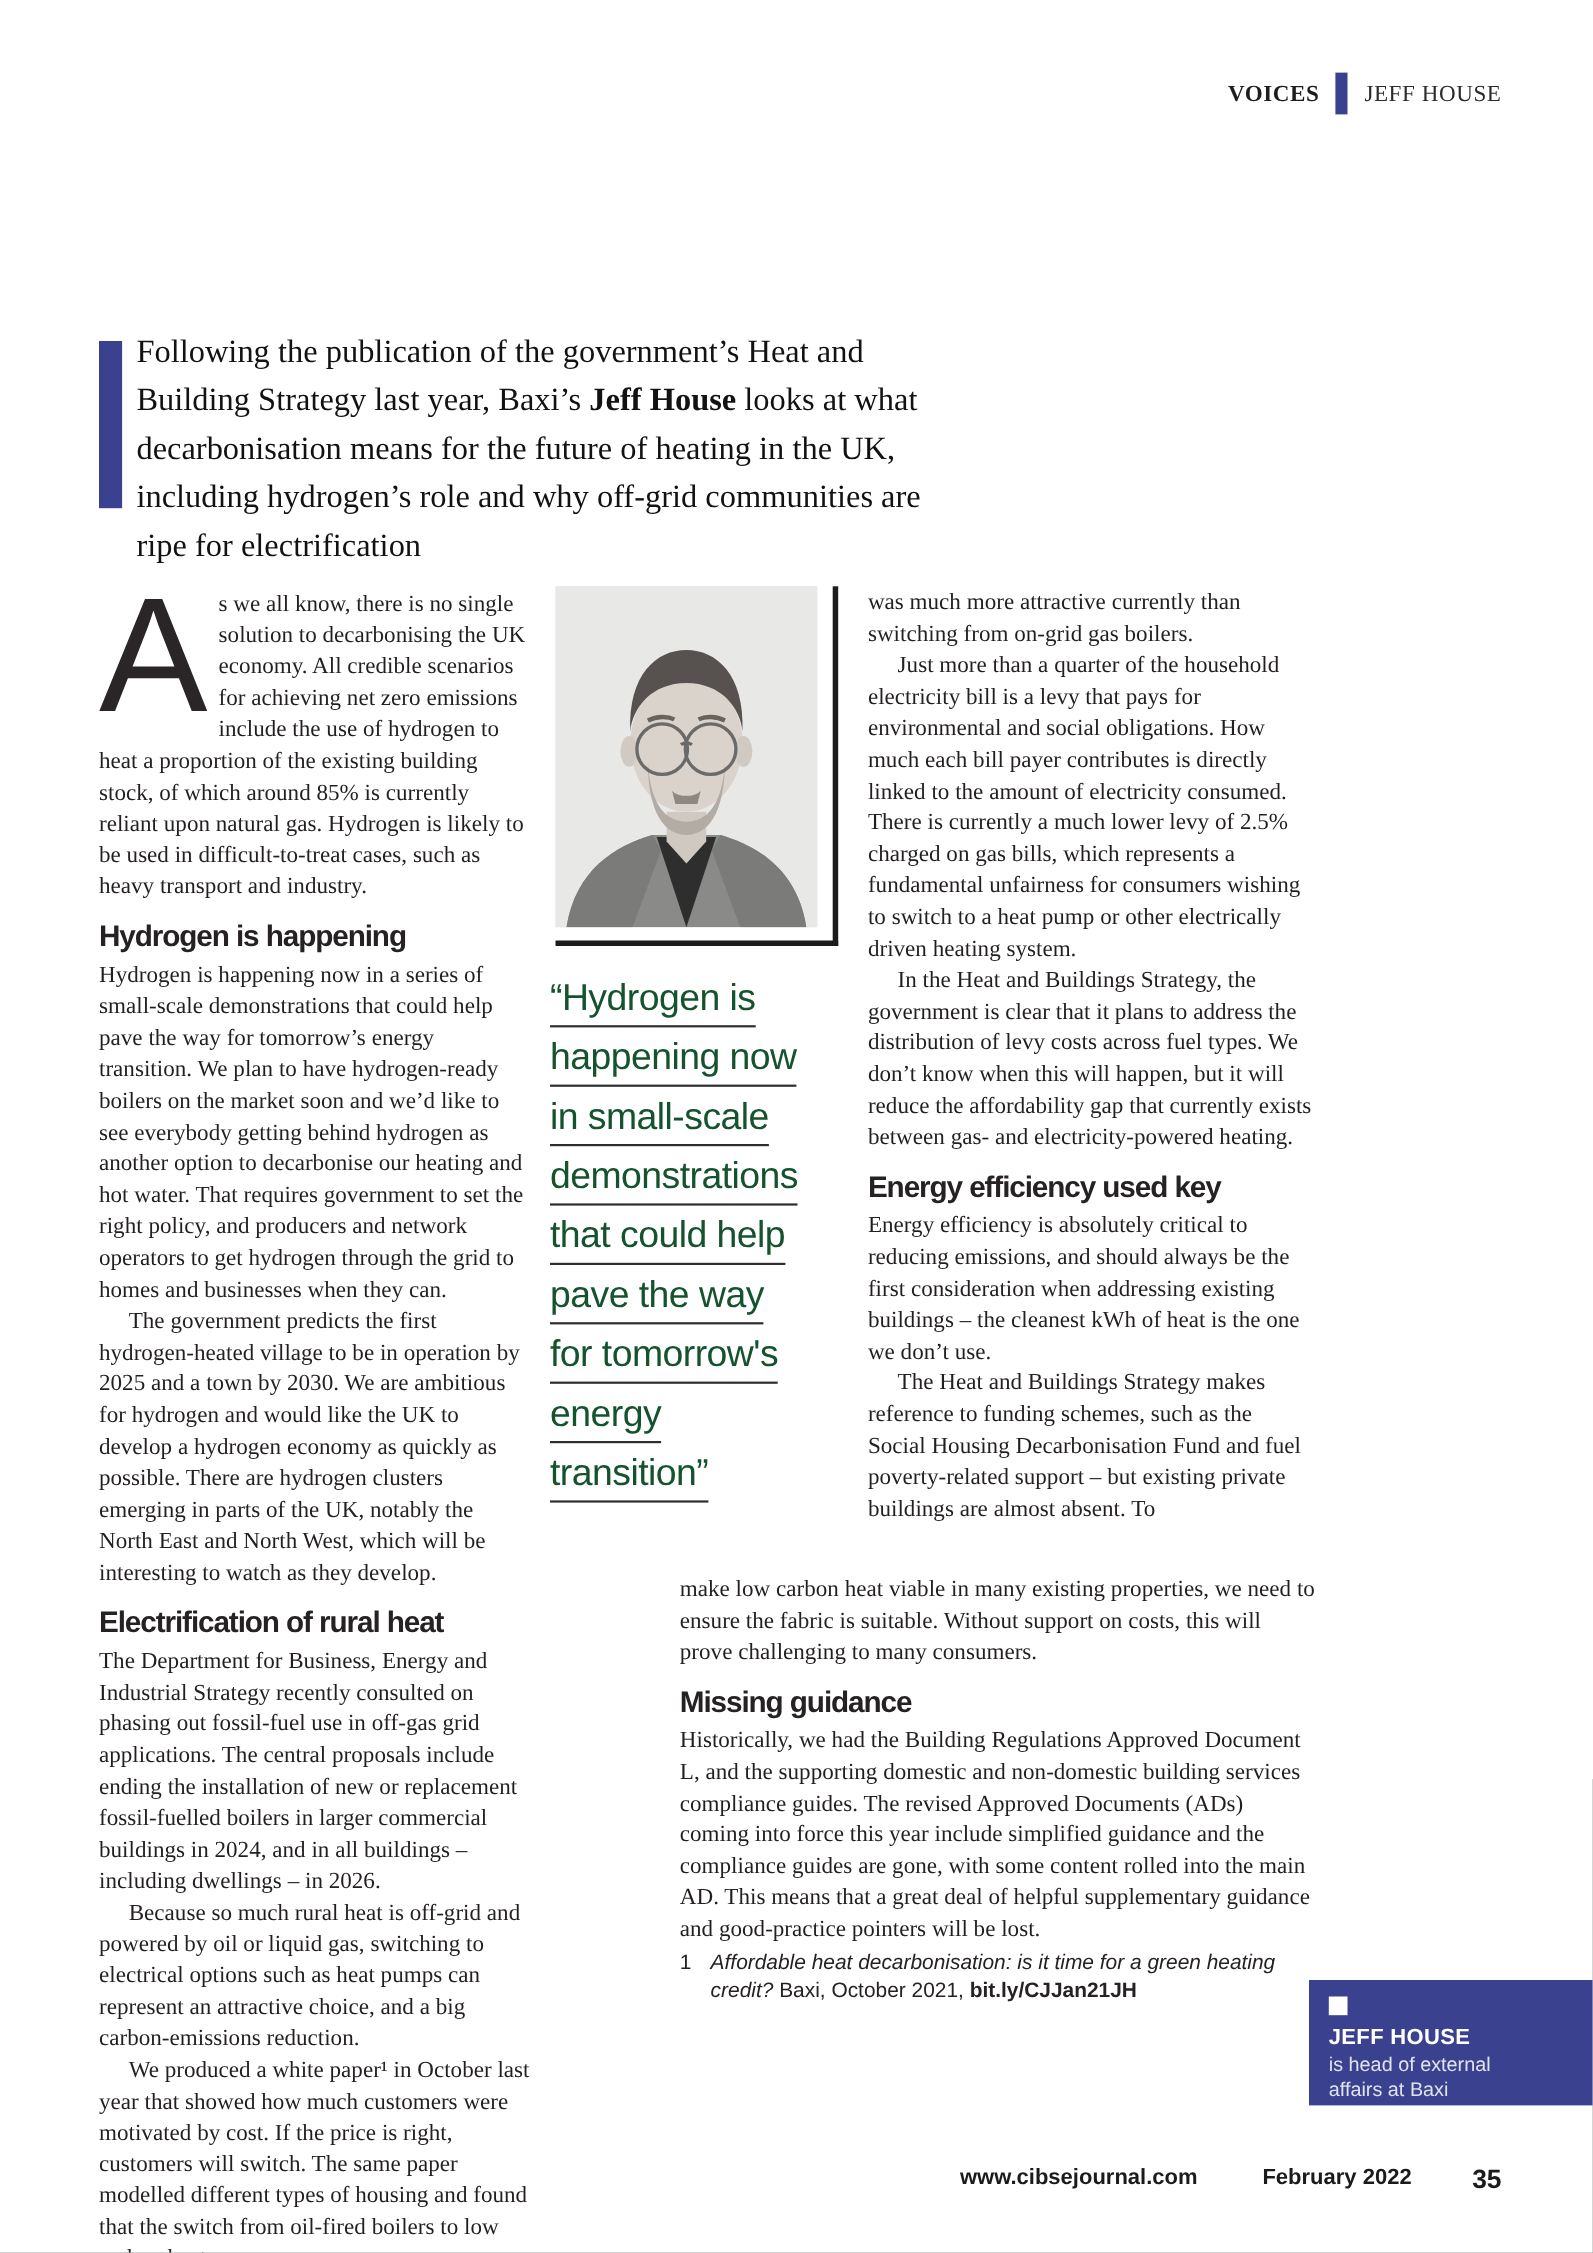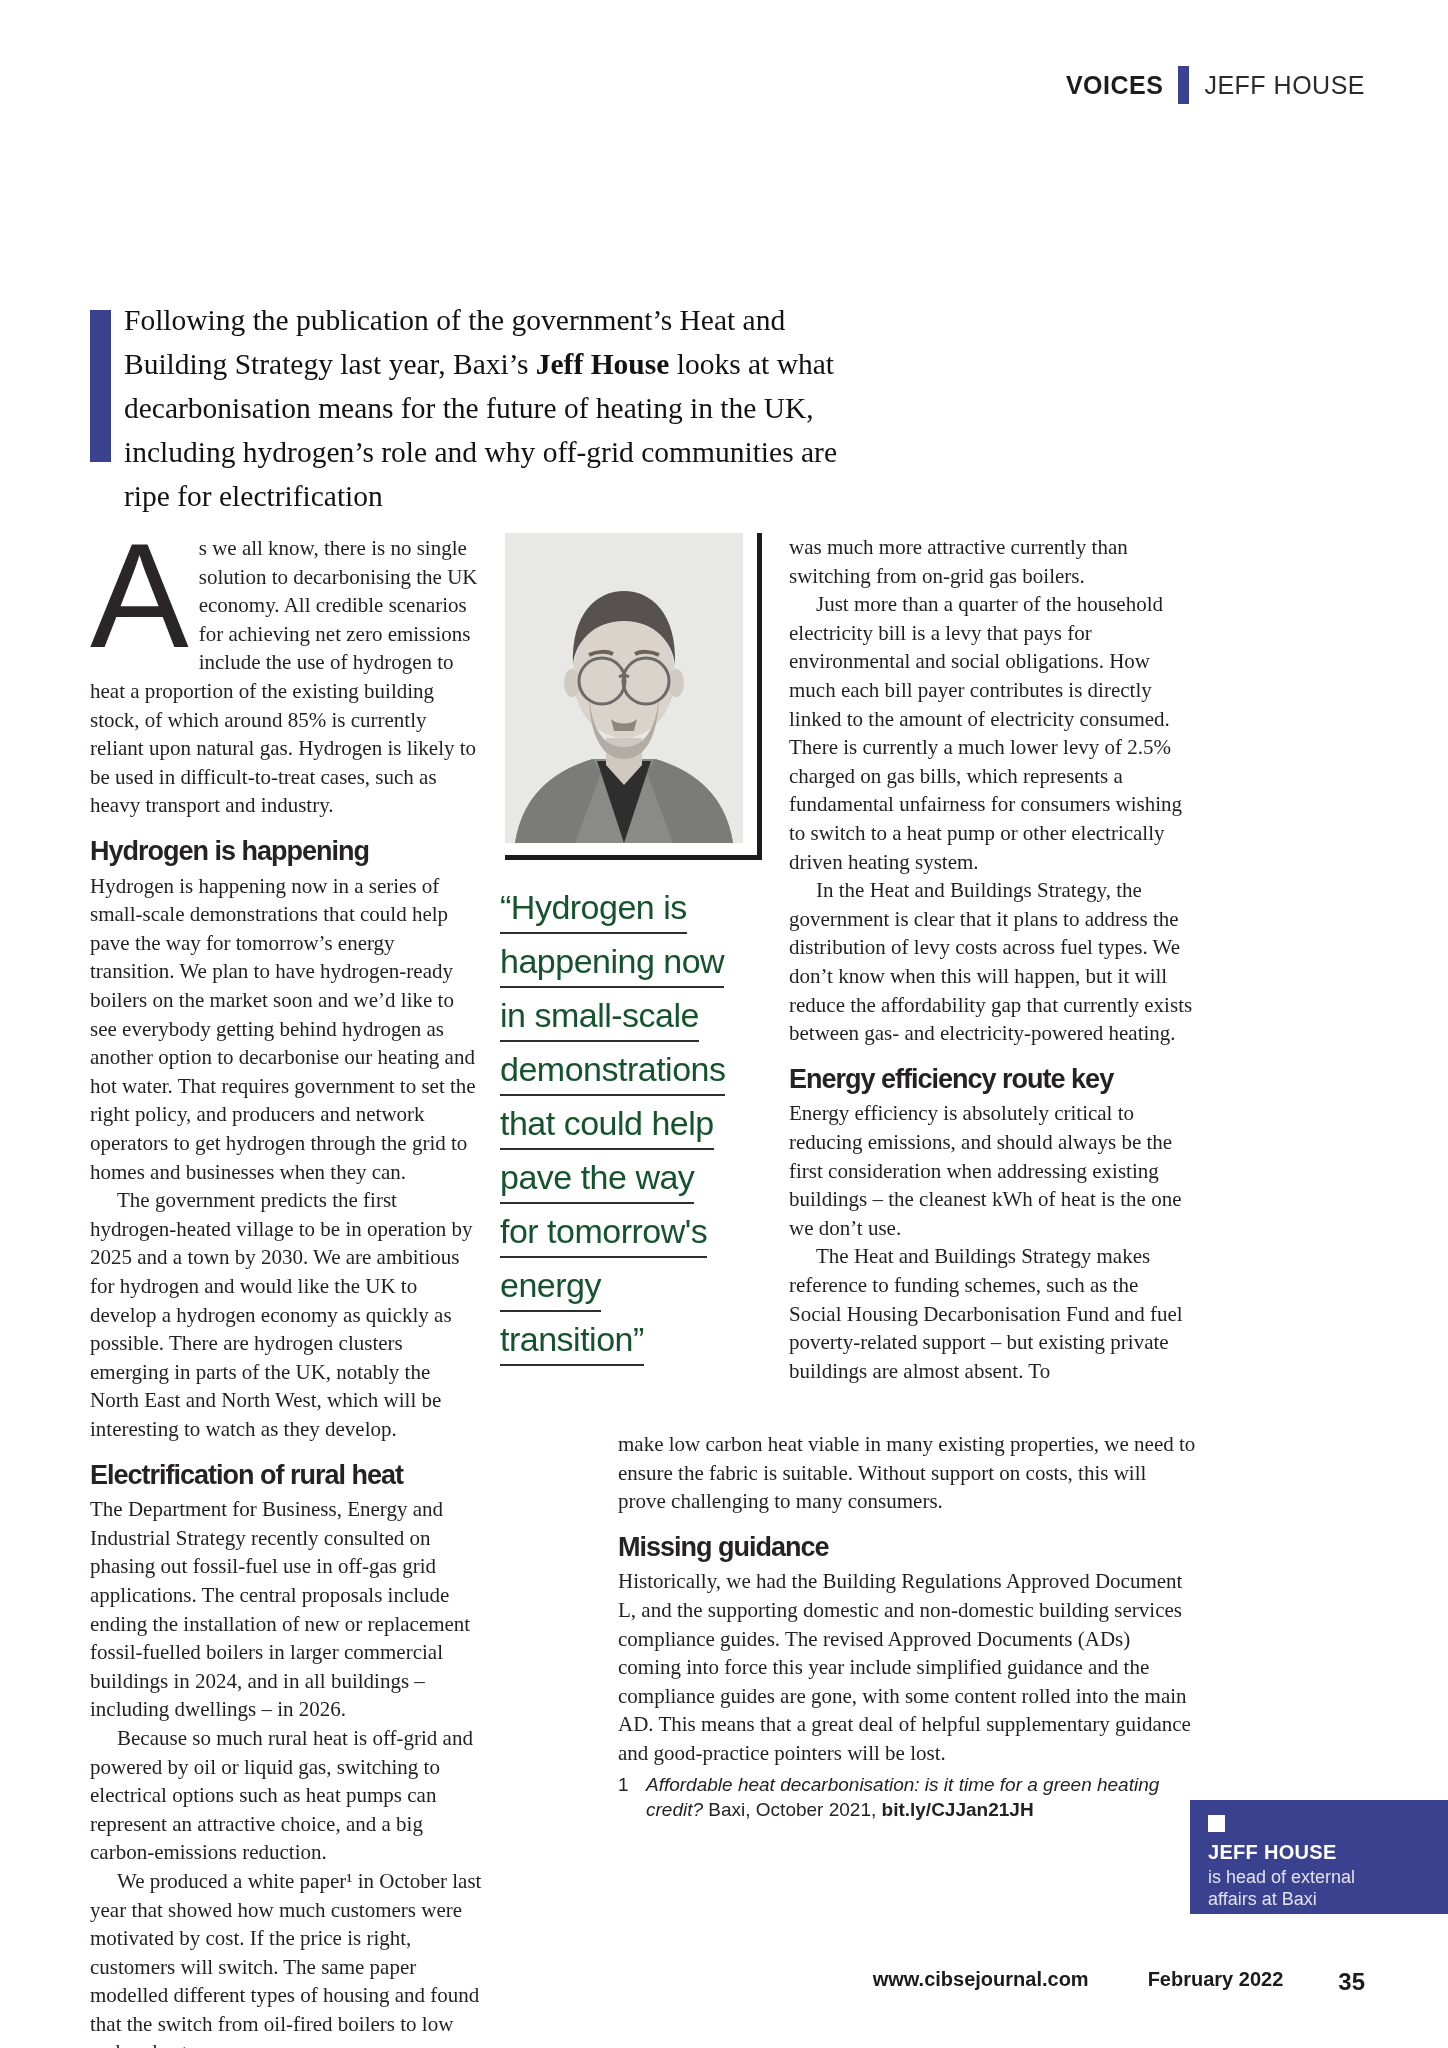--- a/index.html
+++ b/index.html
@@ -12,22 +12,22 @@
     width:1448px;height:2048px;
     background:#ffffff;
     overflow:hidden;
     font-family:"Liberation Serif", serif;
     color:var(--ink);
   }
   
   .kicker{
     position:absolute;top:66px;right:83px;
     display:flex;align-items:center;
-    font-family:Liberation Sans, sans-serif;
-    font-size:25px;
+    font-family:Liberation Serif, serif;
+    font-size:21px;
   }
   .kicker .section{font-weight:700;letter-spacing:.5px;color:#1d1d1d;}
   .kicker .bar{width:11px;height:38px;background:var(--blue);margin:0 15px;}
   .kicker .author{font-weight:400;color:#2b2b2b;letter-spacing:.5px;}
   
   .title{
     position:absolute;left:88px;top:142px;width:1100px;
     font-family:"Liberation Sans", sans-serif;
     font-weight:800;font-size:92px;letter-spacing:-4.5px;
     color:#272324;line-height:1.0;
@@ -182,21 +182,21 @@
     <div class="line">pave the way</div>
     <div class="line">for tomorrow's</div>
     <div class="line">energy</div>
     <div class="line">transition”</div>
   </div>
 
   <div class="col col3">
     <p>was much more attractive currently than switching from on-grid gas boilers.</p>
     <p class="ind">Just more than a quarter of the household electricity bill is a levy that pays for environmental and social obligations. How much each bill payer contributes is directly linked to the amount of electricity consumed. There is currently a much lower levy of 2.5% charged on gas bills, which represents a fundamental unfairness for consumers wishing to switch to a heat pump or other electrically driven heating system.</p>
     <p class="ind">In the Heat and Buildings Strategy, the government is clear that it plans to address the distribution of levy costs across fuel types. We don’t know when this will happen, but it will reduce the affordability gap that currently exists between gas- and electricity-powered heating.</p>
-    <h3 class="bodyhead">Energy efficiency route key</h3>
+    <h3 class="bodyhead">Energy efficiency used key</h3>
     <p>Energy efficiency is absolutely critical to reducing emissions, and should always be the first consideration when addressing existing buildings – the cleanest kWh of heat is the one we don’t use.</p>
     <p class="ind">The Heat and Buildings Strategy makes reference to funding schemes, such as the Social Housing Decarbonisation Fund and fuel poverty-related support – but existing private buildings are almost absent. To</p>
   </div>
 
   <div class="col colbottom">
     <p>make low carbon heat viable in many existing properties, we need to ensure the fabric is suitable. Without support on costs, this will prove challenging to many consumers.</p>
     <h3 class="bodyhead">Missing guidance</h3>
     <p>Historically, we had the Building Regulations Approved Document L, and the supporting domestic and non-domestic building services compliance guides. The revised Approved Documents (ADs) coming into force this year include simplified guidance and the compliance guides are gone, with some content rolled into the main AD. This means that a great deal of helpful supplementary guidance and good-practice pointers will be lost.</p>
     <div class="refitem">
       <span class="num">1</span>

